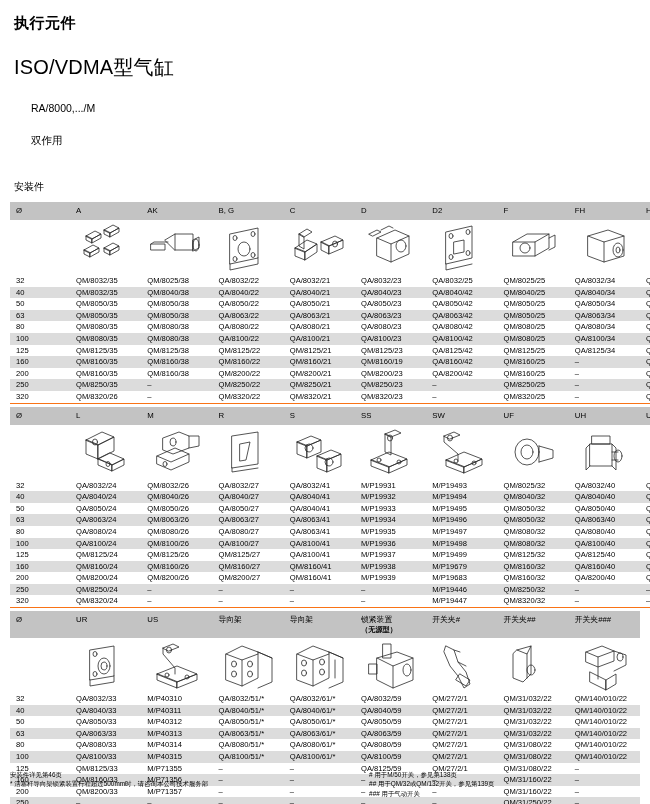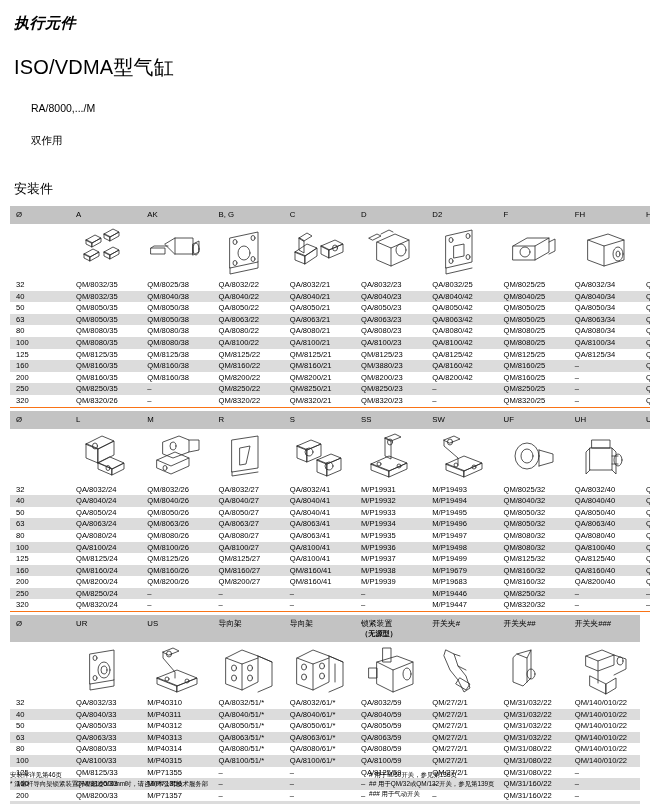--- a/index.html
+++ b/index.html
@@ -8,27 +8,27 @@
     background:#ffffff;
     font-family:"Liberation Sans","DejaVu Sans",sans-serif;
     color:#000;
     overflow:hidden;
   }
   .page{position:relative;width:650px;height:804px;}
 
   
   .hdr{padding:14px 0 0 14px;}
   .hdr h1{
-    font-size:15px;font-weight:bold;margin:0 0 0 0;letter-spacing:.5px;font-style:italic;
+    font-size:15px;font-weight:bold;margin:0 0 0 0;letter-spacing:.5px;
   }
   .hdr .title2{
     font-size:20px;font-weight:normal;margin:0;letter-spacing:.2px;
   }
   .hdr .sub{font-size:10.5px;margin:17px;line-height:14.5px;}
-  .hdr .mount{font-size:13px;margin:0;}
+  .hdr .mount{font-size:10px;margin:0;}
 
   .spacer-a{height:21px;}
   .spacer-b{height:3px;}
   .spacer-c{height:16px;}
 
   
   .tbl{
     margin:0 10px;
     width:630px;
     border-collapse:collapse;
@@ -332,21 +332,21 @@
             <td>QM/8125/25</td>
             <td>QA/8125/34</td>
             <td>QM/8125/28</td>
           </tr>
           <tr class="alt">
             <td>160</td>
             <td>QM/8160/35</td>
             <td>QM/8160/38</td>
             <td>QM/8160/22</td>
             <td>QM/8160/21</td>
-            <td>QM/3880/23</td>
+            <td>QM/8160/19</td>
             <td>QA/8160/42</td>
             <td>QM/8160/25</td>
             <td>–</td>
             <td>QM/8160/28</td>
           </tr>
           <tr class="">
             <td>200</td>
             <td>QM/8160/35</td>
             <td>QM/8160/38</td>
             <td>QM/8200/22</td>

